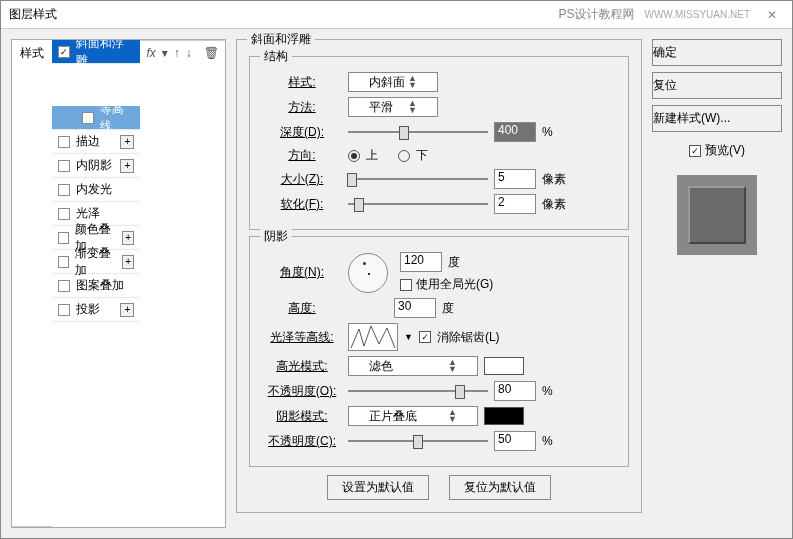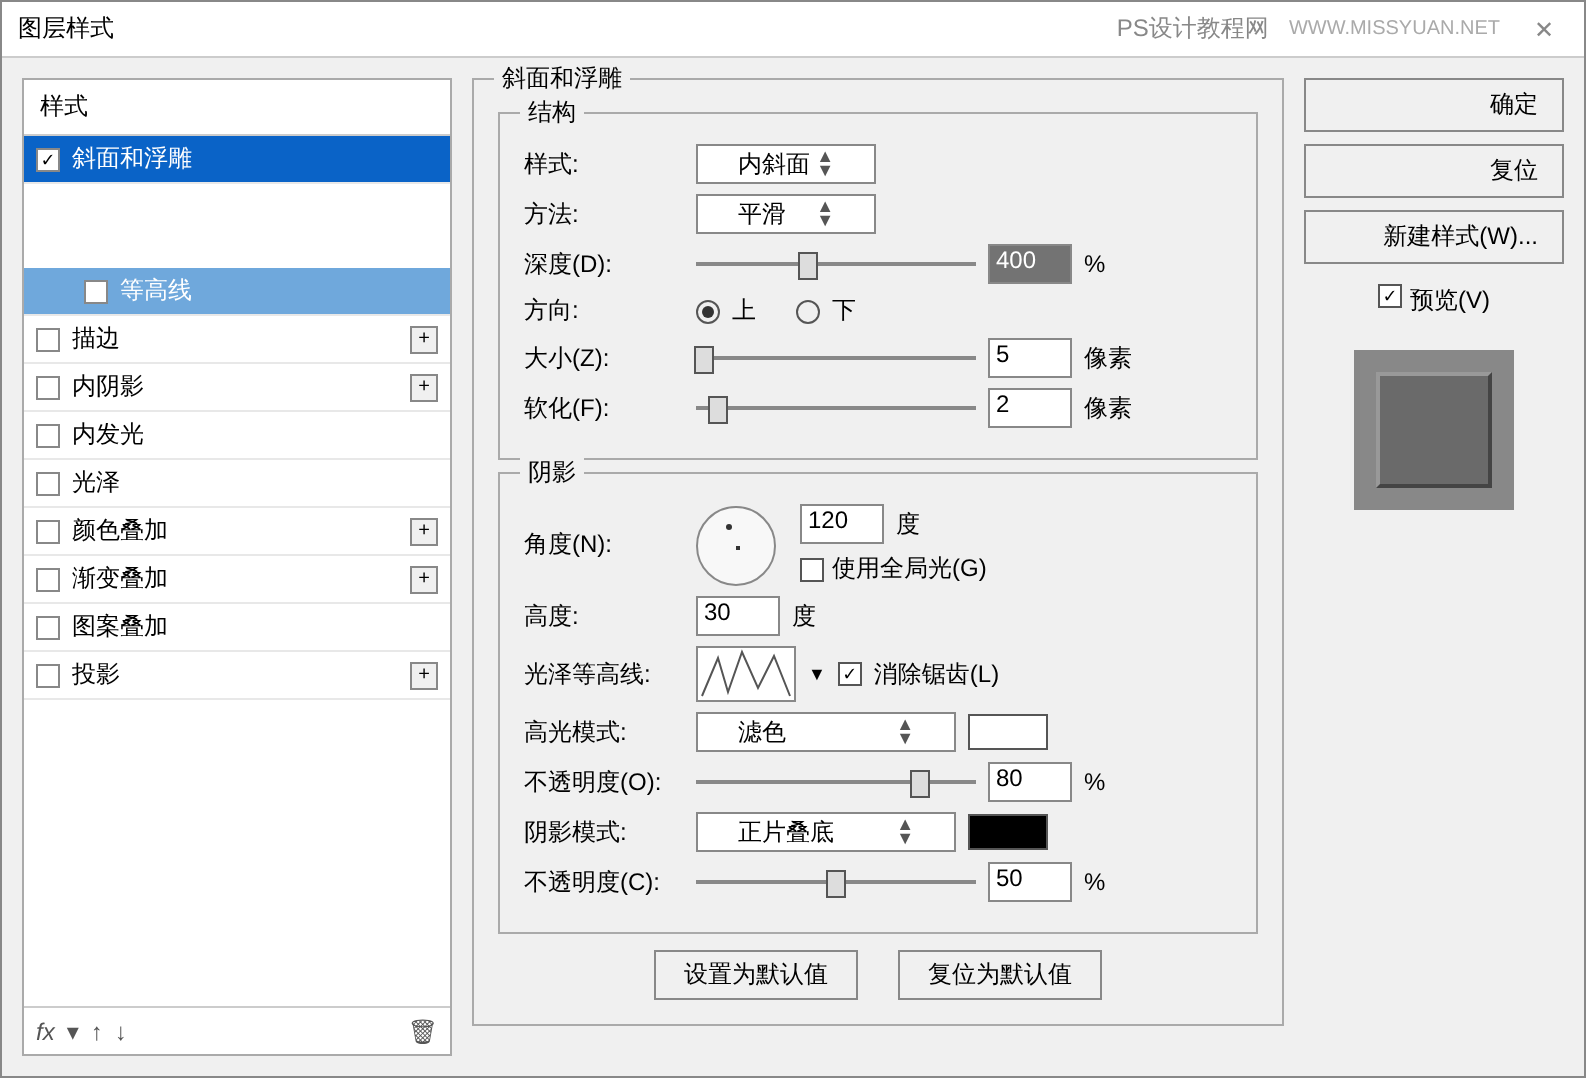--- a/index.html
+++ b/index.html
@@ -2,39 +2,39 @@
 <html><head>
 <meta charset="utf-8">
 <style>
 * { box-sizing: border-box; margin: 0; padding: 0; font-family: "Microsoft YaHei", SimSun, sans-serif; font-size: 12px; }
 body { background: #f0f0f0; width: 793px; height: 539px; overflow: hidden; }
 .dialog { width: 793px; height: 539px; background: #f0f0f0; border: 1px solid #888; display: flex; flex-direction: column; }
 .titlebar { height: 28px; display: flex; align-items: center; padding: 0 8px; background: #fff; border-bottom: 1px solid #ccc; justify-content: space-between; }
 .titlebar .right { display: flex; align-items: center; gap: 10px; color: #888; }
 .titlebar .close { width: 24px; height: 18px; display: flex; align-items: center; justify-content: center; cursor: pointer; }
 .body { flex: 1; display: flex; padding: 10px; gap: 10px; }
-.left-panel { width: 215px; display: flex; flex-direction: column; background: #fff; border: 1px solid #aaa; }
+.left-panel { width: 215px; display: flex; flex-direction: row; background: #fff; border: 1px solid #aaa; }
 .styles-header, .blend-header { padding: 5px 8px; border-bottom: 1px solid #ccc; }
 .style-list { flex: 1; overflow: auto; }
 .style-item { display: flex; align-items: center; padding: 4px 6px; border-bottom: 1px solid #e8e8e8; gap: 6px; height: 24px; }
 .style-item.selected { background: #0a63c7; color: #fff; }
 .style-item.sub-selected { background: #6fa8dc; color: #fff; margin-top: 42px; }
 .style-item .cb { width: 12px; height: 12px; border: 1px solid #888; background: #fff; display: inline-flex; align-items: center; justify-content: center; font-size: 9px; color: #000; }
 .style-item.selected .cb, .style-item.sub-selected .cb { background: #fff; }
 .style-item .plus { margin-left: auto; width: 14px; height: 14px; border: 1px solid #888; display: flex; align-items: center; justify-content: center; font-size: 10px; background: #f0f0f0; }
 .sub { padding-left: 30px; }
 .left-footer { height: 24px; border-top: 1px solid #ccc; display: flex; align-items: center; padding: 10px 6px; gap: 6px; color: #555; }
 .left-footer .spacer { flex: 1; }
 .center-panel { flex: 1; display: flex; flex-direction: column; gap: 8px; }
 .group { border: 1px solid #aaa; padding: 10px 12px 12px 12px; position: relative; }
 .group-title { position: absolute; top: -9px; left: 10px; background: #f0f0f0; padding: 0 4px; }
 .section { border: 1px solid #aaa; padding: 10px 12px; position: relative; margin-top: 6px; }
 .section-title { position: absolute; top: -9px; left: 10px; background: #f0f0f0; padding: 0 4px; }
 .row { display: flex; align-items: center; margin: 5px 0; gap: 6px; }
-.row .lbl { width: 80px; text-align: left; }
+.row .lbl { width: 80px; text-align: center; text-decoration: underline; }
 .select { height: 20px; border: 1px solid #888; background: #fff; display: inline-flex; align-items: center; justify-content: space-between; padding: 0 20px; min-width: 90px; }
 .select .arrows { font-size: 9px; color: #555; line-height: 7px; display: flex; flex-direction: column; }
 .slider { flex: 1; height: 16px; position: relative; display: flex; align-items: center; max-width: 140px; }
 .slider-track { height: 2px; background: #888; width: 100%; position: relative; }
 .slider-thumb { position: absolute; top: -5px; width: 10px; height: 14px; background: #ddd; border: 1px solid #555; transform: translateX(-50%); }
 .num-input { width: 42px; height: 20px; border: 1px solid #888; background: #fff; text-align: left; padding: 0 3px; }
 .num-input.hl { background: #737373; color: #fff; }
 .radio { width: 12px; height: 12px; border: 1px solid #555; border-radius: 50%; display: inline-flex; align-items: center; justify-content: center; }
 .radio.checked::after { content: ""; width: 6px; height: 6px; background: #333; border-radius: 50%; }
 .checkbox { width: 12px; height: 12px; border: 1px solid #555; background: #fff; display: inline-flex; align-items: center; justify-content: center; font-size: 9px; }
@@ -42,22 +42,22 @@
 .angle-dial { width: 40px; height: 40px; border: 1px solid #888; border-radius: 50%; position: relative; background: #f8f8f8; }
 .angle-dial .dot { position: absolute; width: 3px; height: 3px; background: #333; border-radius: 50%; top: 8px; left: 14px; }
 .angle-dial .cross { position: absolute; top: 50%; left: 50%; width: 2px; height: 2px; background: #333; }
 .contour-box { width: 50px; height: 28px; border: 1px solid #888; background: #fff; position: relative; }
 .swatch { width: 40px; height: 18px; border: 1px solid #555; }
 .swatch.white { background: #fff; }
 .swatch.black { background: #000; }
 .btn-row { display: flex; gap: 20px; justify-content: center; margin-top: 8px; }
 .btn { padding: 3px 14px; border: 1px solid #888; background: #f0f0f0; cursor: pointer; }
 .right-panel { width: 130px; display: flex; flex-direction: column; gap: 6px; align-items: stretch; }
-.r-btn { padding: 4px 12px; border: 1px solid #888; background: #f0f0f0; text-align: right; cursor: pointer; }
-.preview-chk { display: flex; align-items: flex-start; gap: 4px; justify-content: center; margin-top: 4px; }
+.r-btn { padding: 4px 0; border: 1px solid #888; background: #f0f0f0; text-align: left; cursor: pointer; }
+.preview-chk { display: flex; align-items: center; gap: 4px; justify-content: center; margin-top: 4px; }
 .preview-box { width: 80px; height: 80px; border: 1px solid #888; background: #888; margin: 10px auto 0; position: relative; }
 .preview-inner { position: absolute; inset: 10px; background: #6a6a6a; border-top: 2px solid #999; border-left: 2px solid #999; border-right: 2px solid #444; border-bottom: 2px solid #444; }
 </style>
 </head>
 <body>
 
 <div class="dialog">
   <div class="titlebar">
     <span>图层样式</span>
     <div class="right">
@@ -202,21 +202,21 @@
                 <span>度</span>
               </div>
               <div style="display:flex;gap:4px;align-items:center">
                 <span class="checkbox"></span>
                 <span>使用全局光(G)</span>
               </div>
             </div>
           </div>
           <div class="row">
             <span class="lbl">高度:</span>
-            <span class="num-input" style="">30</span>
+            <span class="num-input" style="margin-left:46px">30</span>
             <span>度</span>
           </div>
           <div class="row">
             <span class="lbl">光泽等高线:</span>
             <div class="contour-box"><svg width="48" height="26">
                   <polyline points="2,24 10,5 15,22 22,2 30,20 38,4 46,24" fill="none" stroke="#555" stroke-width="1"></polyline>
                 </svg></div>
             <span style="font-size:9px">▼</span>
             <span class="checkbox checked"></span>
             <span>消除锯齿(L)</span>

